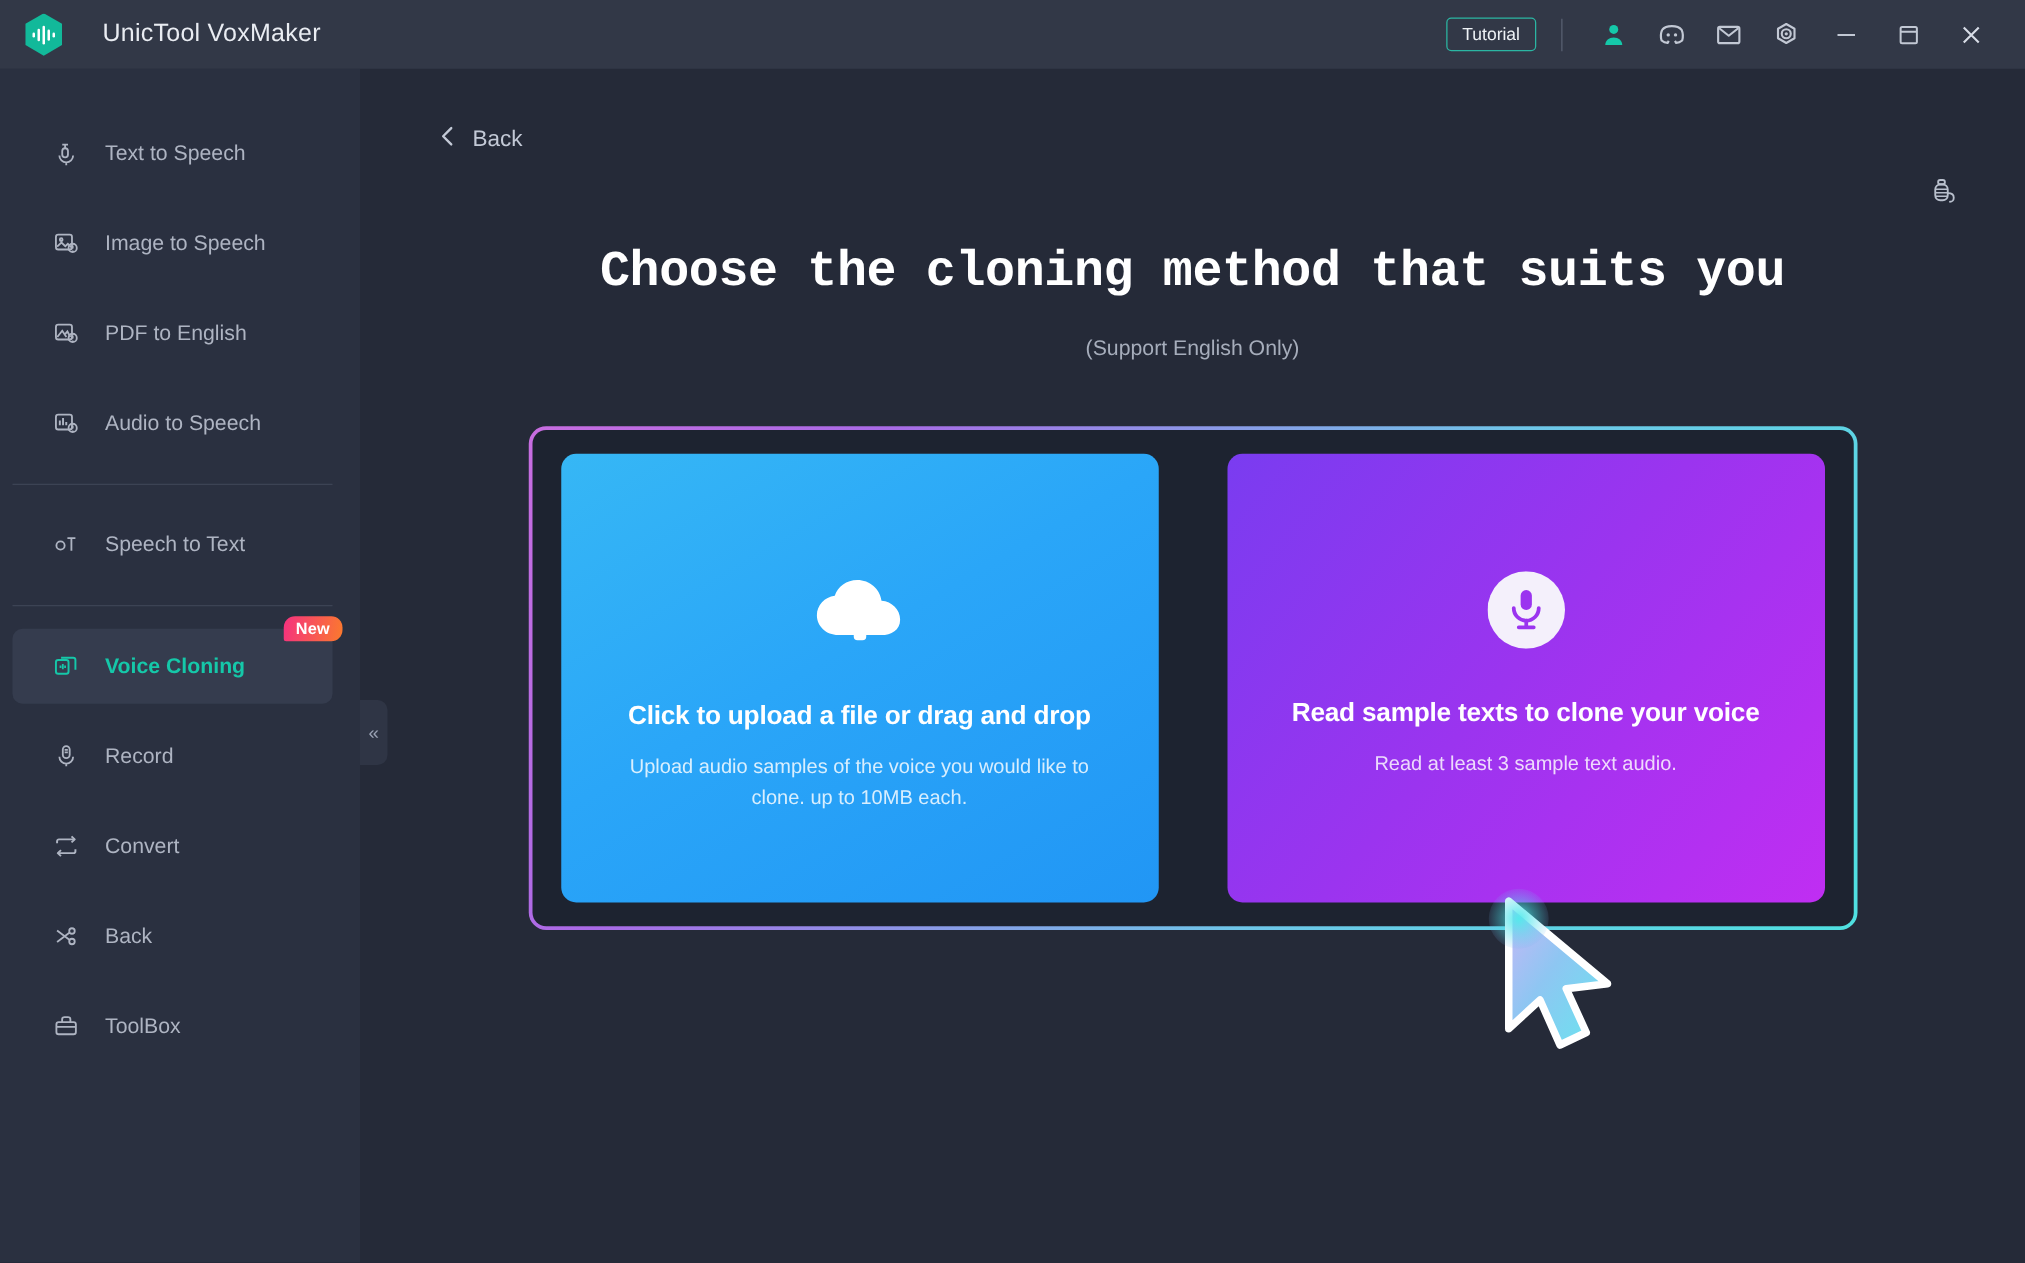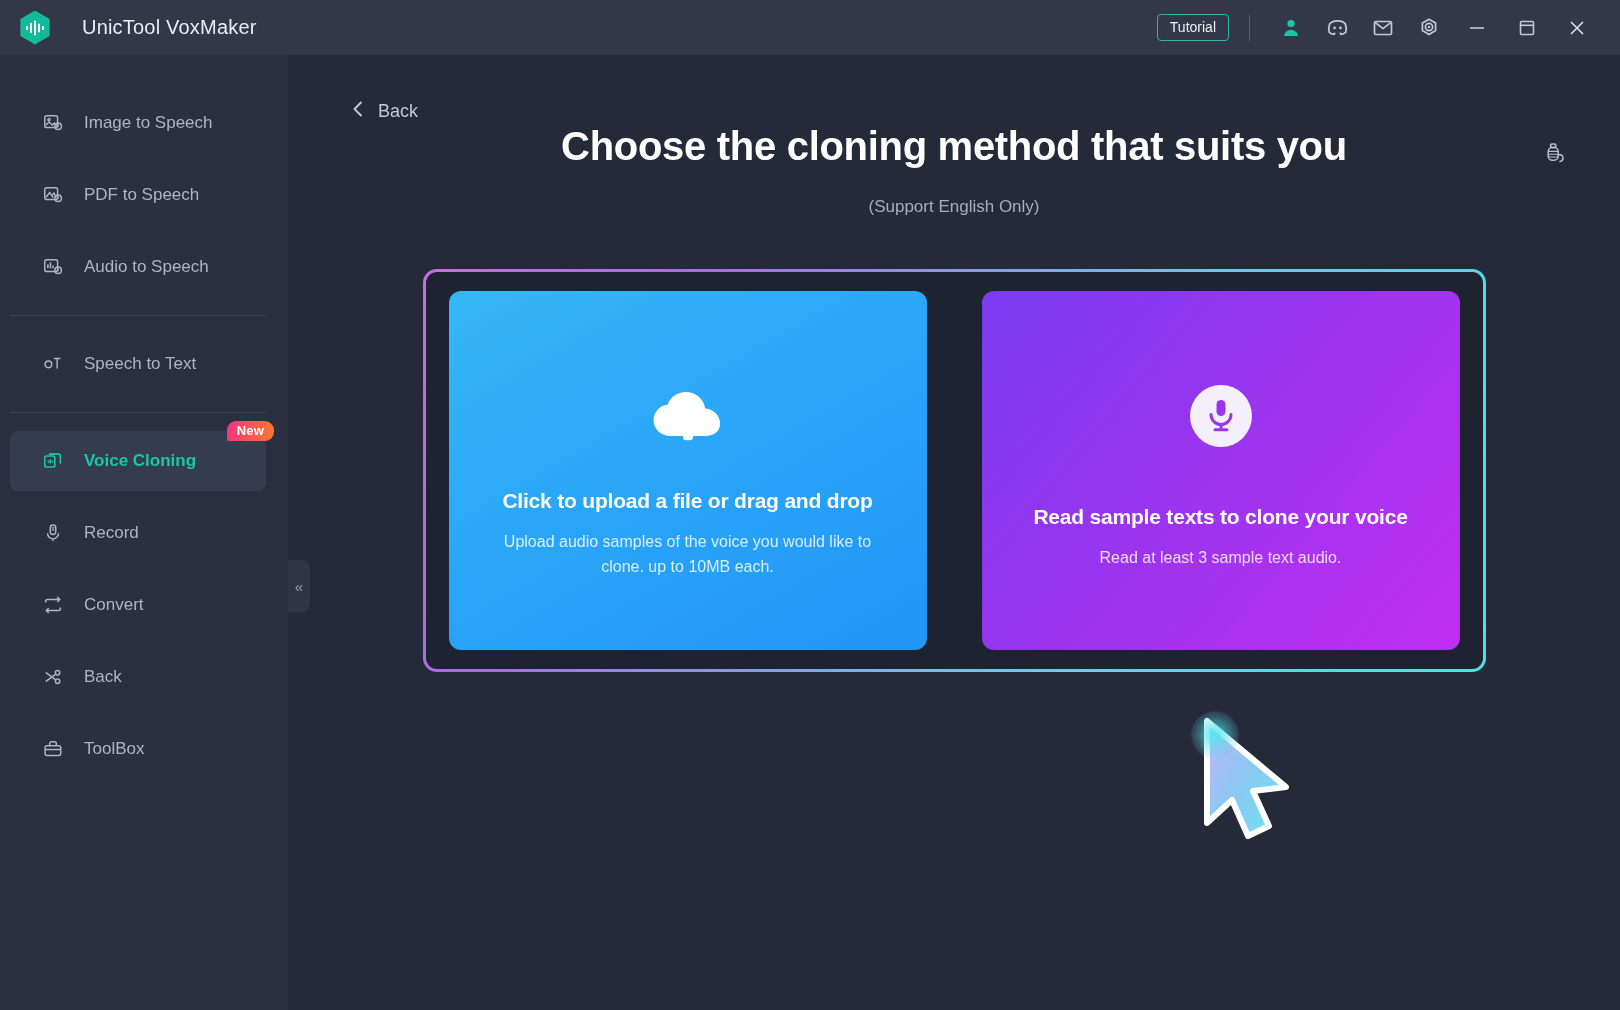--- a/index.html
+++ b/index.html
@@ -109,21 +109,21 @@
     margin-top: 28px; margin-left: 22px; width: max-content; cursor: pointer;
   }
   .mic-setting {
     position: absolute; right: 46px; top: 82px;
     width: 36px; height: 36px; cursor: pointer;
     display: flex; align-items: center; justify-content: center;
   }
   .title {
     text-align: center; color: #fff;
     font-size: 40px; font-weight: bold;
-    letter-spacing: -.3px;
+    margin-top: 72px; letter-spacing: -.3px; font-family: Liberation Mono, monospace;
   }
   .subtitle {
     text-align: center; color: #a6adbb; font-size: 17px; margin-top: 28px;
   }
 
   
   .panel-wrap {
     position: relative;
     width: 1063px; height: 403px;
     margin: 52px auto 0;
@@ -150,21 +150,21 @@
   .card-purple { background: linear-gradient(130deg, #7a3cf0 0%, #9b34ef 48%, #c02ef2 100%); }
   .card-icon { height: 74px; display: flex; align-items: center; justify-content: center; }
   .card-title {
     color: #fff; font-size: 21px; font-weight: bold;
     margin-top: 36px; text-align: left; letter-spacing: -.2px;
   }
   .card-sub {
     color: rgba(255,255,255,.82); font-size: 16px; line-height: 1.58;
     margin-top: 16px; text-align: center; max-width: 380px;
   }
-  .card-purple .card-title { margin-top: 52px; }
+  .card-purple .card-title { margin-top: 34px; }
 
   
   .cursor-layer {
     position: absolute; left: 1185px; top: 705px;
     width: 140px; height: 150px; pointer-events: none; z-index: 40;
   }
   .click-glow {
     position: absolute; left: 6px; top: 6px;
     width: 48px; height: 48px; border-radius: 50%;
     background: radial-gradient(circle, rgba(80,235,235,.95) 0%, rgba(80,225,235,.45) 38%, rgba(120,180,240,.12) 70%, rgba(120,180,240,0) 75%);
@@ -241,20 +241,30 @@
             <path d="M6 6l12 12M18 6L6 18"></path>
           </svg>
       </div>
     </div>
   </div>
 
   <div class="body-row">
 
     <div class="sidebar">
 
+      <div class="nav-item">
+        <span class="ic">
+          <svg width="22" height="22" viewBox="0 0 24 24" fill="none" stroke="#aeb4c2" stroke-width="1.6">
+            <path d="M8.5 4h5M11 4v3.2"></path>
+              <rect x="8.5" y="7.2" width="5" height="8" rx="2.5"></rect>
+            <path d="M6 13.5a6 6 0 0 0 12 0M12 19.5V22"></path>
+          </svg>
+        </span>
+        <span class="label">Text to Speech</span>
+      </div>
 
       <div class="nav-item">
         <span class="ic">
           <svg width="22" height="22" viewBox="0 0 24 24" fill="none" stroke="#aeb4c2" stroke-width="1.6">
             <rect x="3" y="4" width="14" height="13" rx="2"></rect>
             <circle cx="7.6" cy="8.4" r="1.2"></circle>
               <path d="M4 14.5l3.8-3.6 3.4 3.2 2.2-2 3.1 3"></path>
             <circle cx="17.6" cy="15.6" r="3.6"></circle>
               <path d="M17.6 13.6v2.6M17.6 17.6v.5"></path>
           </svg>
@@ -265,21 +275,21 @@
       <div class="nav-item">
         <span class="ic">
           <svg width="22" height="22" viewBox="0 0 24 24" fill="none" stroke="#aeb4c2" stroke-width="1.6">
             <rect x="3" y="4" width="14" height="13" rx="2"></rect>
             <path d="M4.2 14.8l4.3-5.4 3.6 5.4"></path>
               <path d="M11 12.4l2-2.4 2.6 4.8"></path>
             <circle cx="17.6" cy="15.6" r="3.6"></circle>
               <path d="M17.6 13.6v2.6M17.6 17.6v.5"></path>
           </svg>
         </span>
-        <span class="label">PDF to Speech</span>
+        <span class="label">PDF to English</span>
       </div>
 
       <div class="nav-item">
         <span class="ic">
           <svg width="22" height="22" viewBox="0 0 24 24" fill="none" stroke="#aeb4c2" stroke-width="1.6">
             <rect x="3" y="4" width="14" height="13" rx="2"></rect>
             <path d="M6.4 13.4V9.2M9.2 13.4V7M12 13.4v-3" stroke-width="1.7"></path>
             <circle cx="17.6" cy="15.6" r="3.6"></circle>
               <path d="M17.6 13.6v2.6M17.6 17.6v.5"></path>
           </svg>

